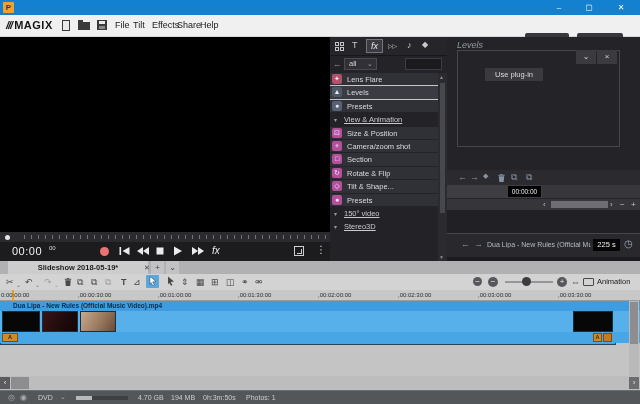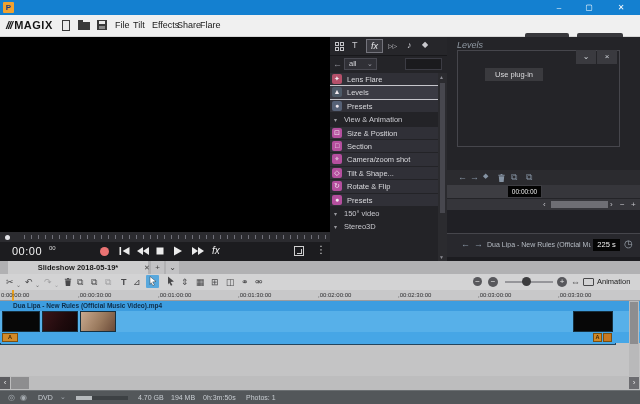--- a/index.html
+++ b/index.html
@@ -57,21 +57,21 @@
   .dd .ddc{position:absolute;right:3px;top:0;color:#9a9aa2;}
   .srch{left:75px;top:2px;width:37px;height:12px;background:#1b1b1e;border:1px solid #3c3c44;box-sizing:border-box;color:#ccc;font-size:7px;padding:0 2px;outline:none;}
   .fxlist{left:0;top:36px;width:117px;height:168px;overflow:hidden;}
   .fxrow,.fxhdr{position:relative;height:12.4px;margin-bottom:1px;width:108px;}
   .fxrow{background:#30303a;background:#303037;}
   .fxrow.sel{outline:1px solid #c6c6cc;background:#3b3b44;}
   .fxhdr{background:#232327;}
   .fxic{position:absolute;left:2px;top:1px;width:10px;height:10px;border-radius:2px;
     font-size:7px;color:#f0e8ee;text-align:center;line-height:10px;}
   .fxlabel{position:absolute;left:17px;top:2px;font-size:7.5px;color:#d9d9dd;white-space:nowrap;}
-  .fxhdr .fxlabel{left:14px;color:#c8c8ce;}
+  .fxhdr .fxlabel{left:14px;color:#c8c8ce;text-decoration:underline;}
   .caret{position:absolute;left:4px;top:3px;font-size:6px;color:#9a9aa0;}
   .poolsb{left:108px;top:36px;width:9px;height:188px;background:#2b2b2f;}
   .poolsb .up,.poolsb .dn{position:absolute;left:1px;font-size:5px;color:#8a8a92;}
   .poolsb .th{position:absolute;left:2px;top:10px;width:5px;height:130px;background:#47474e;}
   
   .levels{left:447px;top:37px;width:193px;height:224px;background:#242428;}
   .lvtitle{left:10px;top:3px;font-size:9px;font-style:italic;color:#8f98a2;}
   .lvbox{left:10px;top:13px;width:163px;height:97px;border:1px solid #46464c;box-sizing:border-box;}
   .sqbtn{top:13px;width:20px;height:14px;background:#3a3a3f;color:#cfd3d8;font-size:8px;text-align:center;line-height:14px;}
   .plugbtn{left:38px;top:31px;width:58px;height:13px;background:#3a3a3e;color:#dcdcde;font-size:7.5px;text-align:center;line-height:13px;}
@@ -146,21 +146,21 @@
 
   <div class="abs menubar">
     <div class="abs brand"><span class="sl">///</span><span>MAGIX</span></div>
     <div class="abs ic-doc"></div>
     <div class="abs ic-folder"></div>
     <div class="abs ic-save"></div>
     <div class="abs menuitem" style="left:115px;">File</div>
     <div class="abs menuitem" style="left:133px;">Tilt</div>
     <div class="abs menuitem" style="left:152px;">Effects</div>
     <div class="abs menuitem" style="left:177px;">Share</div>
-    <div class="abs menuitem" style="left:200px;">Flare</div>
+    <div class="abs menuitem" style="left:200px;">Help</div>
     <div class="abs topbtn" style="left:525px;width:44px;"><span class="bic">◎</span><span>Burn</span></div>
     <div class="abs topbtn" style="left:577px;width:46px;"><span class="bic">↥</span><span>Export</span></div>
   </div>
 
   <div class="abs preview"></div>
 
   <div class="abs scrub">
     <div class="abs scrubdot"></div>
   </div>
 
@@ -231,34 +231,34 @@
         </div>
         <div class="fxhdr">
           <span class="caret">▾</span>
           <span class="fxlabel">View &amp; Animation</span>
         </div>
         <div class="fxrow">
           <span class="fxic" style="background: rgb(180, 79, 158);">⊡</span>
           <span class="fxlabel">Size &amp; Position</span>
         </div>
         <div class="fxrow">
+          <span class="fxic" style="background: rgb(180, 79, 158);">⌖</span>
+          <span class="fxlabel">Camera/zoom shot</span>
+        </div>
+        <div class="fxrow">
           <span class="fxic" style="background: rgb(180, 79, 158);">□</span>
           <span class="fxlabel">Section</span>
         </div>
         <div class="fxrow">
-          <span class="fxic" style="background: rgb(180, 79, 158);">⌖</span>
-          <span class="fxlabel">Camera/zoom shot</span>
+          <span class="fxic" style="background: rgb(180, 79, 158);">↻</span>
+          <span class="fxlabel">Rotate &amp; Flip</span>
         </div>
         <div class="fxrow">
           <span class="fxic" style="background: rgb(180, 79, 158);">◇</span>
           <span class="fxlabel">Tilt &amp; Shape...</span>
-        </div>
-        <div class="fxrow">
-          <span class="fxic" style="background: rgb(180, 79, 158);">↻</span>
-          <span class="fxlabel">Rotate &amp; Flip</span>
         </div>
         <div class="fxrow">
           <span class="fxic" style="background: rgb(180, 79, 158);">●</span>
           <span class="fxlabel">Presets</span>
         </div>
         <div class="fxhdr">
           <span class="caret">▾</span>
           <span class="fxlabel">150° video</span>
         </div>
         <div class="fxhdr">

